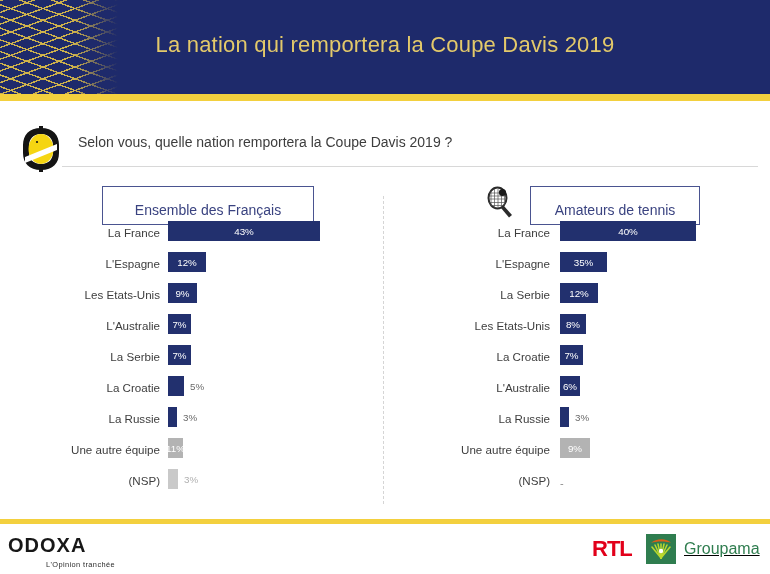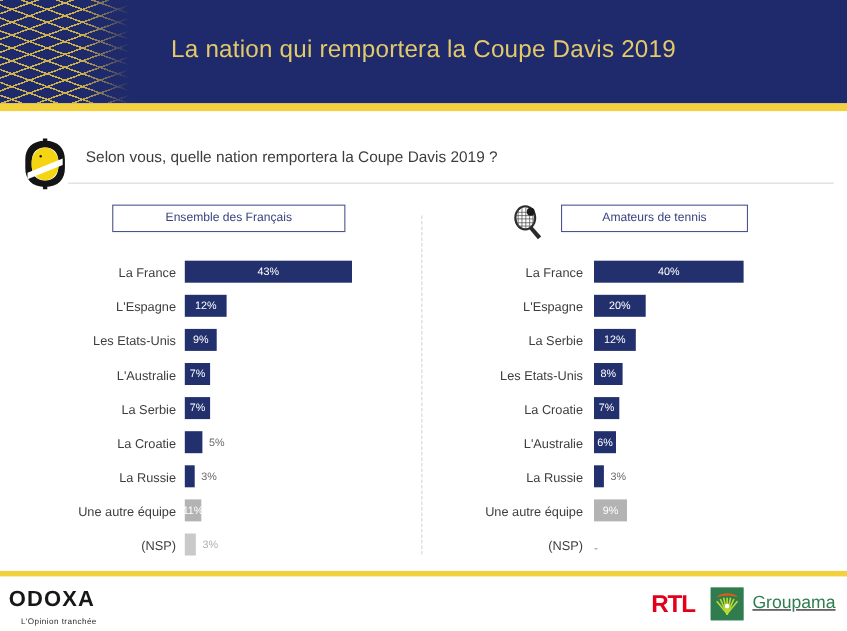--- a/index.html
+++ b/index.html
@@ -40,39 +40,39 @@
     position:absolute;left:78px;top:134px;
     font-size:14px;color:#3d3d3d;
   }
   .rule{
     position:absolute;left:62px;top:166px;width:696px;height:1px;background:#d8d8d8;
   }
 
   
   .panel{position:absolute;top:186px;}
   .panel.left{left:40px;width:330px;}
-  .panel.right{left:400px;width:340px;}
+  .panel.right{left:420px;width:340px;}
 
   .panel-head{position:relative;height:34px;}
   .panel-title{
     position:absolute;top:0;
     border:1.3px solid #4a5490;background:#fff;color:#3a4380;
-    font-size:11px;padding:5px 0 6px;text-align:center;
+    font-size:14px;padding:15px 0 6px;text-align:center;
   }
   .panel.left .panel-title{left:62px;width:210px;}
   .panel.right .panel-title{left:110px;width:168px;}
   .racket-icon{position:absolute;left:62px;top:-1px;width:36px;height:36px;}
 
   .divider{
     position:absolute;left:383px;top:196px;width:0;height:308px;
     border-left:1px dashed #d5d5d5;
   }
 
   
-  .rows{position:relative;margin-top:16px;}
+  .rows{position:relative;margin-top:0;}
   .row{position:relative;height:31px;}
   .row-label{
     position:absolute;left:0;top:6px;text-align:right;
     font-size:11.6px;color:#3d3d3d;white-space:nowrap;
   }
   .panel.left .row-label{width:120px;}
   .panel.right .row-label{width:130px;}
   .bar{
     position:absolute;top:1px;height:20px;
     background:#22306e;color:#fff;font-size:9.8px;
@@ -94,21 +94,21 @@
 
   
   .gold-band-bottom{
     position:absolute;left:0;top:519px;width:770px;height:5px;background:#f3d03e;
   }
   .odoxa-logo{position:absolute;left:8px;top:534px;width:130px;height:34px;}
   .odoxa-word{
     font-size:20px;letter-spacing:1px;color:#171717;font-weight:bold;
     display:flex;align-items:flex-start;
   }
-  .odoxa-tag{font-size:7.4px;color:#2a2a2a;letter-spacing:.4px;margin-top:3px;margin-left:11px;}
+  .odoxa-tag{font-size:7.4px;color:#2a2a2a;letter-spacing:.4px;margin-top:3px;margin-left:38px;}
   .rtl-logo{
     position:absolute;left:592px;top:536px;
     color:#e2001a;font-weight:bold;font-size:22px;letter-spacing:-1px;
     font-family:"Liberation Sans", sans-serif;
   }
   .groupama{position:absolute;left:646px;top:534px;display:flex;align-items:center;text-decoration:underline;}
   .groupama-mark{width:30px;height:30px;background:#2f7d4f;position:relative;overflow:hidden;}
   .groupama-word{margin-left:8px;color:#2f7d4f;font-size:16px;}
 </style>
 </head>
@@ -223,21 +223,21 @@
     </div>
     <div class="rows">
 
       <div class="row">
         <div class="row-label">La France</div>
         <div class="bar" style="width:136px">40%</div>
       </div>
 
       <div class="row">
         <div class="row-label">L'Espagne</div>
-        <div class="bar" style="width:47px">20%</div>
+        <div class="bar" style="width:47px">35%</div>
       </div>
 
       <div class="row">
         <div class="row-label">La Serbie</div>
         <div class="bar" style="width:38px">12%</div>
       </div>
 
       <div class="row">
         <div class="row-label">Les Etats-Unis</div>
         <div class="bar" style="width:26px">8%</div>

